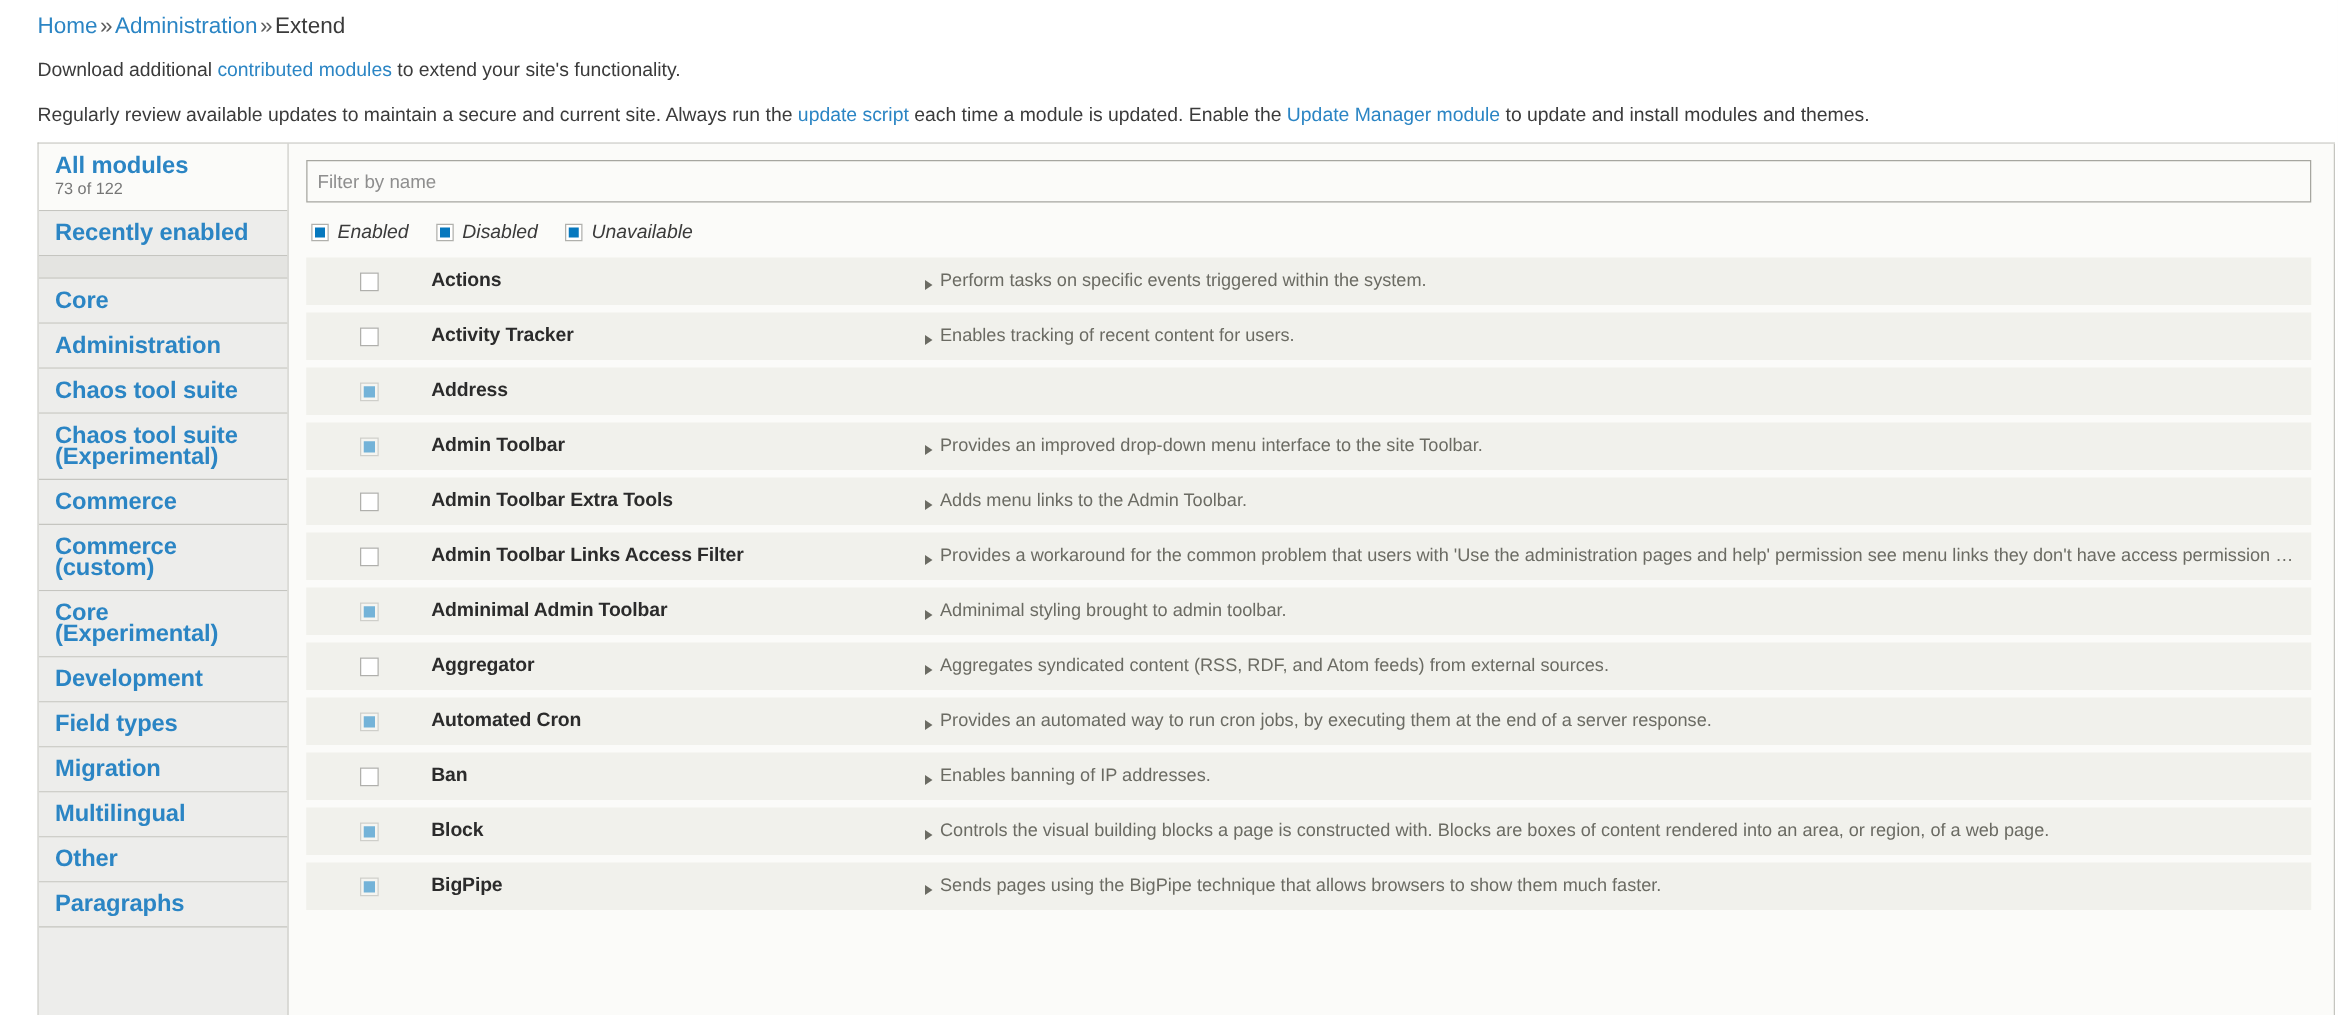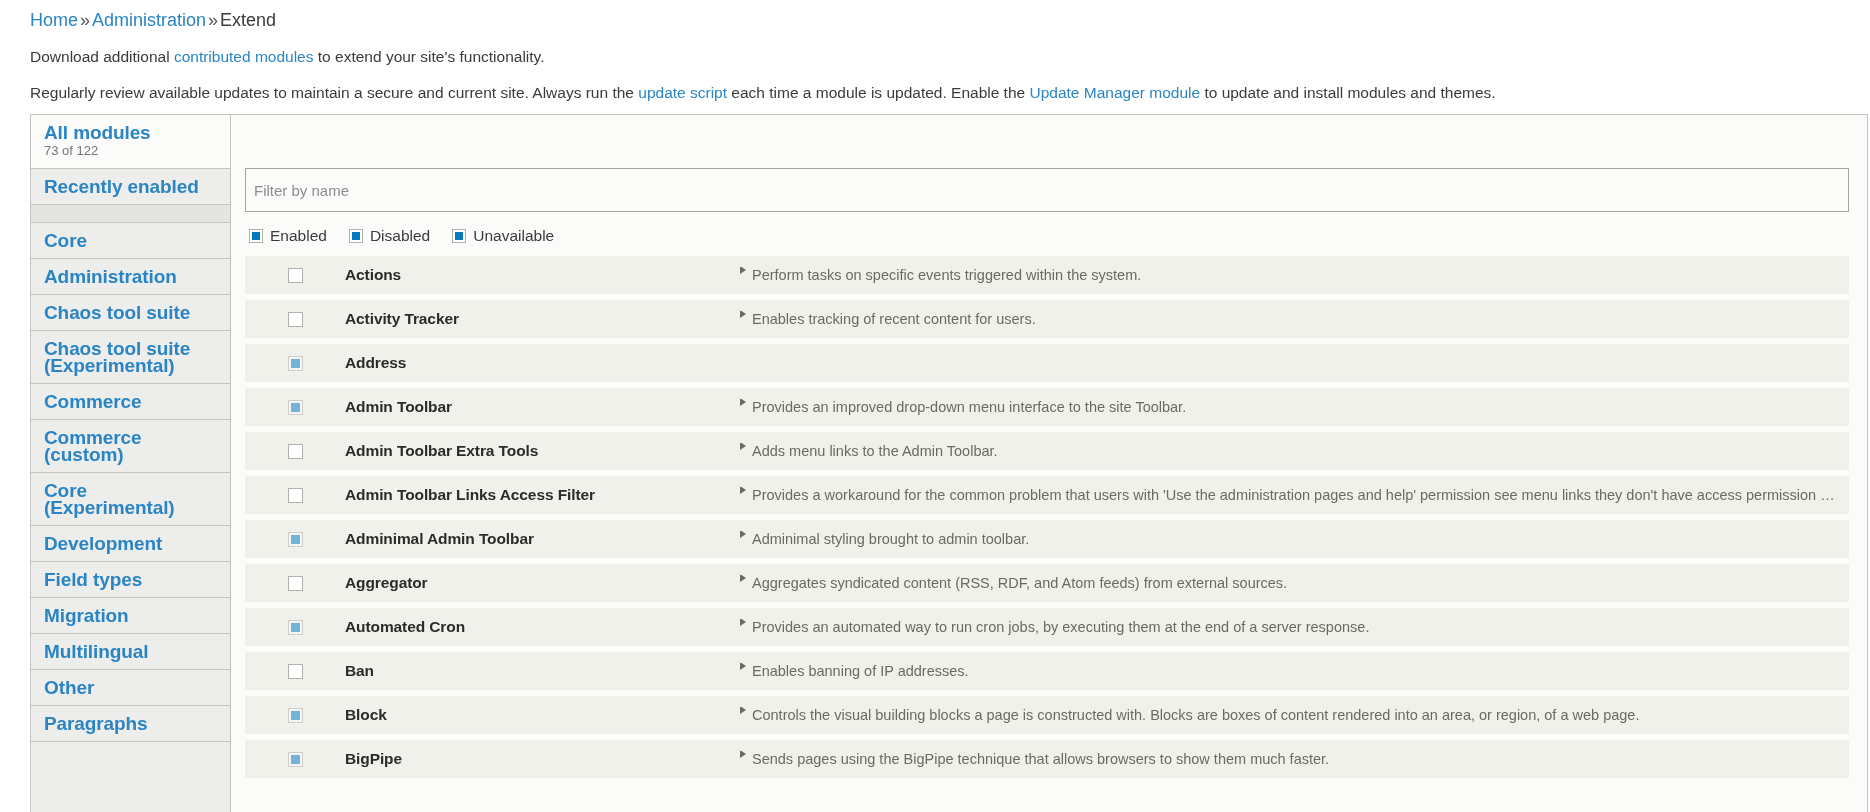--- a/index.html
+++ b/index.html
@@ -99,39 +99,39 @@
     background: #fbfbf9;
     border-right: 1px solid #c5c5c0;
     padding: 13px 18px 0 14px;
     overflow: hidden;
   }
 
   .filter-row { padding: 0 0 0 0; }
   .filter-input {
     display: block;
     width: 100%;
-    height: 44px;
+    height: 34px;
     padding: 4px 8px;
     font-size: 15px;
     font-family: "Liberation Sans", sans-serif;
     color: #3b3b3b;
     background: #fbfbf9;
     border: 1px solid #a6a6a0;
     border-radius: 0;
     outline: none;
-    margin-top: 40px;
   }
   .filter-input::placeholder { color: #8e8e8e; }
 
   .checkfilters {
     display: flex;
     align-items: center;
     gap: 11px;
     margin: 15px 0 11px 4px;
     font-size: 15.5px;
+    font-style: italic;
   }
   .cf-item {
     display: flex;
     align-items: center;
     gap: 7px;
     margin-right: 11px;
     cursor: pointer;
   }
   .cbox {
     width: 14px; height: 14px;
@@ -170,21 +170,21 @@
     width: 395px;
     min-width: 395px;
     font-weight: bold;
     font-size: 15.5px;
     color: #2b2b2b;
     letter-spacing: -0.1px;
   }
   .col-desc {
     flex: 1;
     display: flex;
-    align-items: flex-start;
+    align-items: flex-end;
     gap: 6px;
     font-size: 14.5px;
     color: #6b6b63;
     overflow: hidden;
     white-space: nowrap;
     padding-right: 10px;
   }
   .tri {
     display: inline-block;
     width: 0; height: 0;

